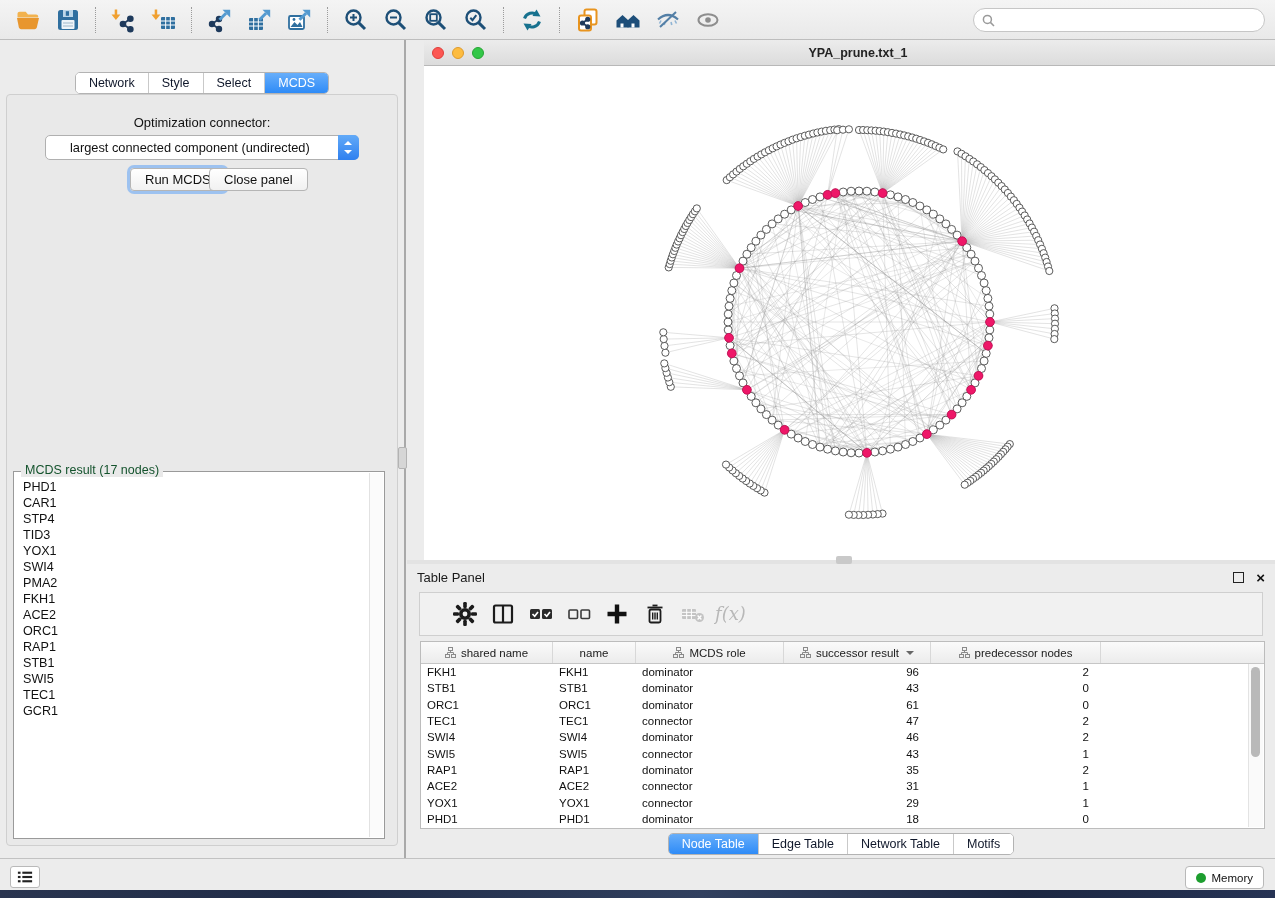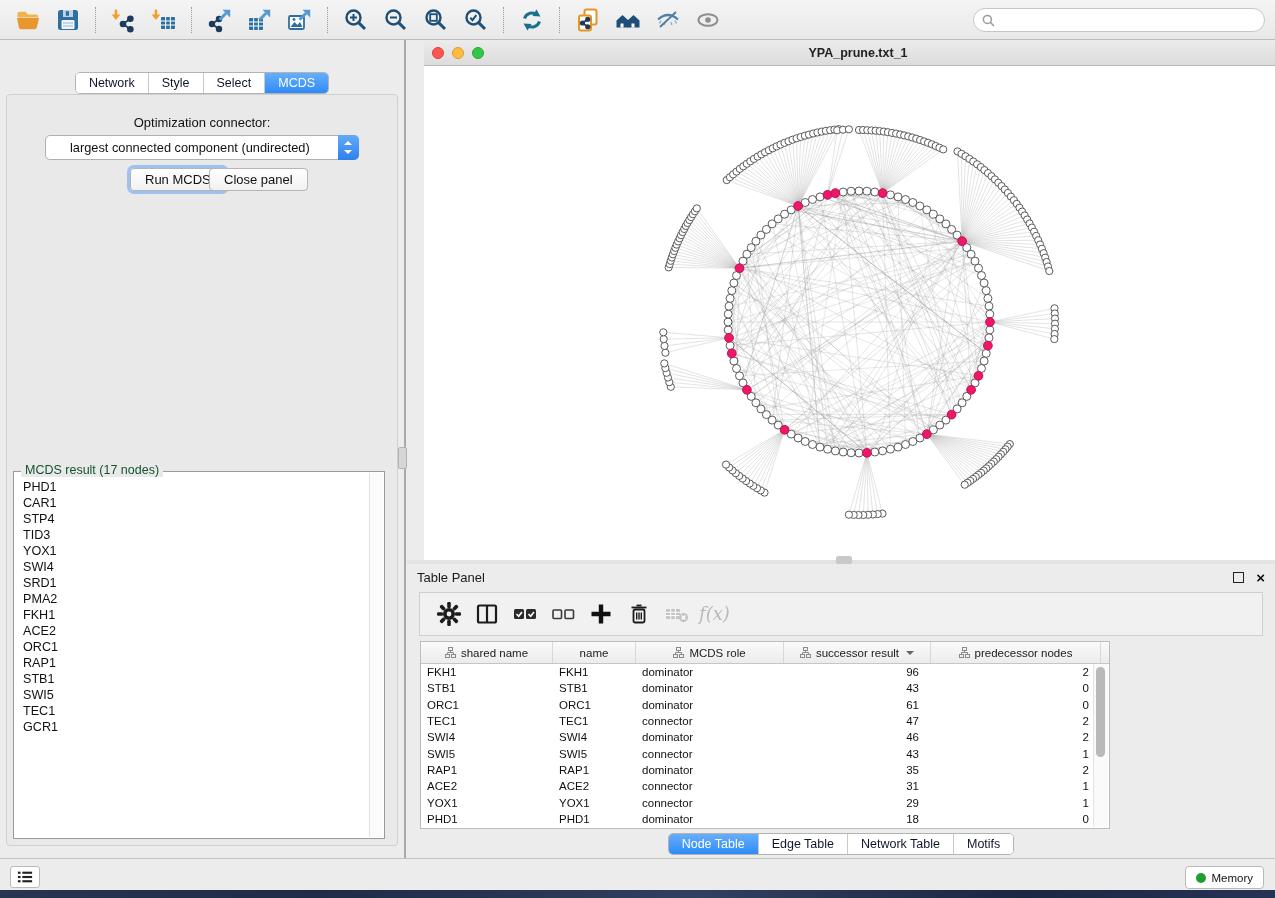--- a/index.html
+++ b/index.html
@@ -70,24 +70,24 @@
     border-bottom:1px solid #b8b8b8;display:flex;align-items:center;box-sizing:border-box;}
   .traffic{width:12px;height:12px;border-radius:50%;margin-left:8px;display:inline-block;box-sizing:border-box;}
   .net-title{position:absolute;left:0;right:0;text-align:center;font-size:12.5px;font-weight:700;color:#222;}
   .net-canvas{left:0;top:26px;width:868px;height:494px;background:#fff;}
   .hsplit{left:407px;top:560px;width:868px;height:4px;background:#e3e3e3;}
   .hsplit-handle{left:836px;top:556px;width:16px;height:8px;background:#c9c9c9;border-radius:2px;}
 
   
   .table-panel{left:407px;top:564px;width:868px;height:294px;background:#ececec;}
   .tp-toolbar{left:12px;top:28px;width:844px;height:44px;background:#f1f1f1;border:1px solid #cfcfcf;
-    display:flex;align-items:center;padding-left:12px;box-sizing:border-box;}
+    display:flex;align-items:center;padding-left:28px;box-sizing:border-box;}
   .tp-btn{width:34px;height:34px;border:none;background:transparent;display:flex;align-items:center;
     justify-content:center;padding:0;margin-right:4px;}
-  .table-wrap{left:13px;top:77px;width:690px;height:188px;background:#fff;border:1px solid #bcbcbc;box-sizing:border-box;overflow:hidden;}
+  .table-wrap{left:13px;top:77px;width:845px;height:188px;background:#fff;border:1px solid #bcbcbc;box-sizing:border-box;overflow:hidden;}
   .thead{display:flex;height:21px;background:linear-gradient(180deg,#fafafa,#ececec);border-bottom:1px solid #c6c6c6;}
   .th{display:flex;align-items:center;justify-content:center;font-size:11.5px;color:#1a1a1a;
     border-right:1px solid #d8d8d8;box-sizing:border-box;gap:5px;white-space:nowrap;}
   .th .shared-ic{flex:0 0 auto;}
   .th-filler{flex:1;border-right:none;}
   .sort-ch{width:0;height:0;border:4px solid transparent;border-top-color:#666;margin-top:4px;margin-left:2px;}
   .tr{display:flex;height:16.3px;align-items:center;font-size:11.5px;color:#111;}
   .td{box-sizing:border-box;padding:0 6px;white-space:nowrap;overflow:hidden;}
   .td.num{text-align:right;padding-right:12px;}
   .tbl-scroll{position:absolute;right:1px;top:22px;bottom:1px;width:14px;background:#fafafa;border-left:1px solid #e3e3e3;}
@@ -332,21 +332,20 @@
     <button class="abs btn closepanel-btn">Close panel</button>
     <span class="abs groupbox-legend">MCDS result (17 nodes)</span>
     <div class="abs groupbox">
       <div class="mcds-list">
           <div class="mcds-item">PHD1</div>
           <div class="mcds-item">CAR1</div>
           <div class="mcds-item">STP4</div>
           <div class="mcds-item">TID3</div>
           <div class="mcds-item">YOX1</div>
           <div class="mcds-item">SWI4</div>
-          <div class="mcds-item">SRD1</div>
           <div class="mcds-item">PMA2</div>
           <div class="mcds-item">FKH1</div>
           <div class="mcds-item">ACE2</div>
           <div class="mcds-item">ORC1</div>
           <div class="mcds-item">RAP1</div>
           <div class="mcds-item">STB1</div>
           <div class="mcds-item">SWI5</div>
           <div class="mcds-item">TEC1</div>
           <div class="mcds-item">GCR1</div>
         </div>

